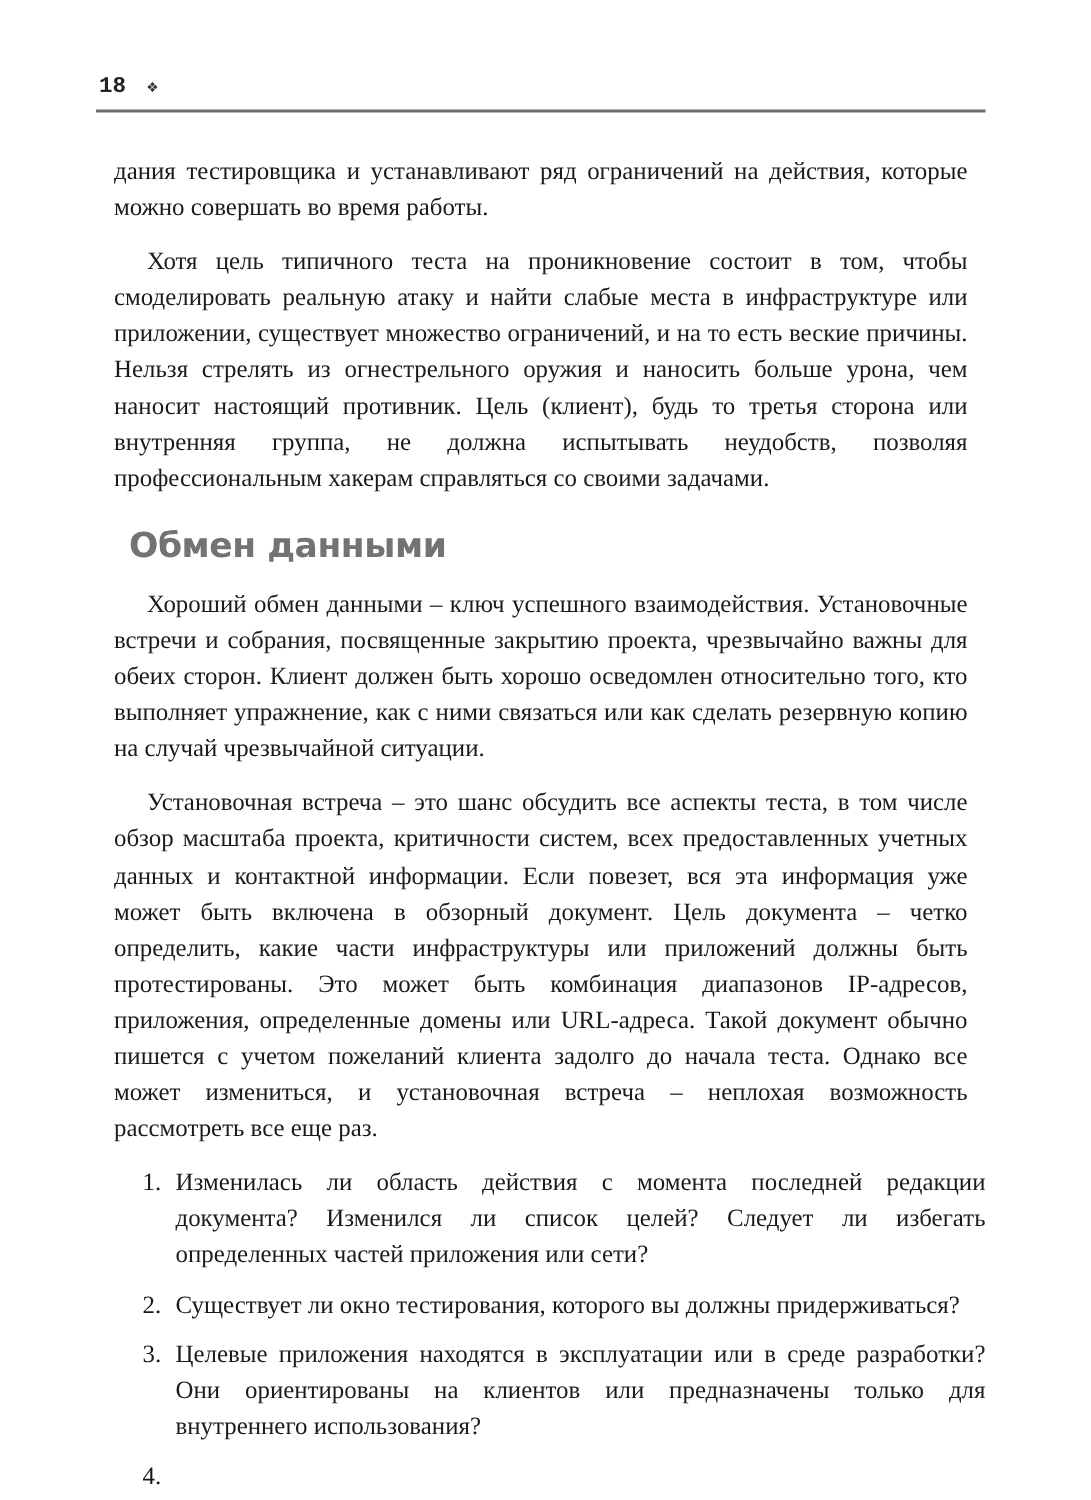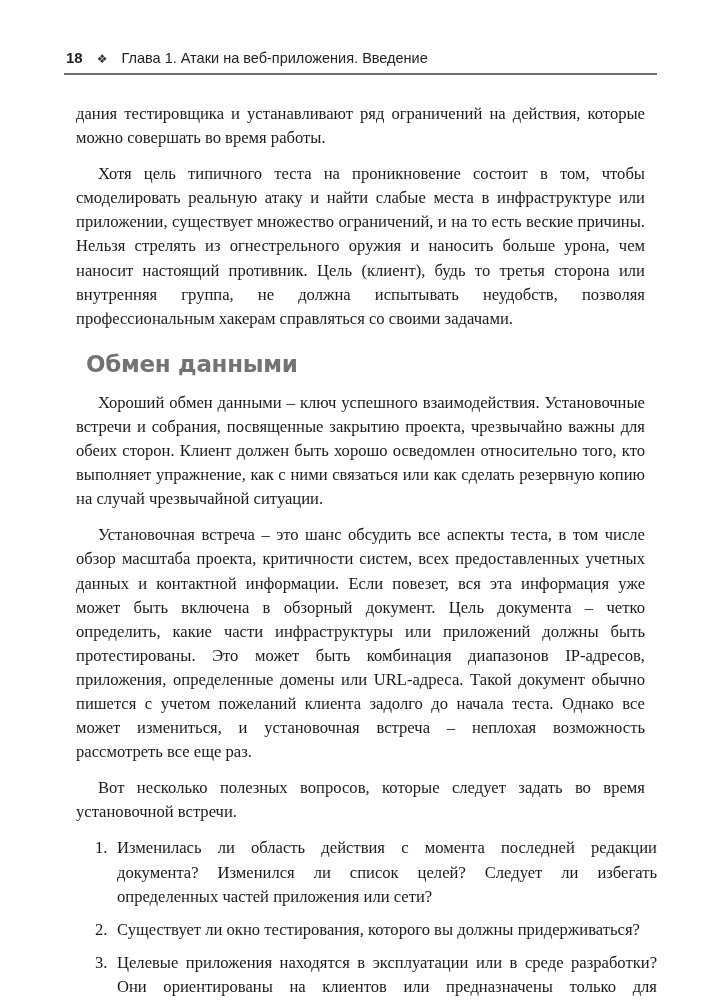--- a/index.html
+++ b/index.html
@@ -1,20 +1,20 @@
 <!DOCTYPE html>
 <html><head>
 <meta charset="utf-8">
 <style>
   html, body { margin: 0; padding: 0; background: #ffffff; }
   body { width: 727px; height: 1000px; position: relative; overflow: hidden; color: #1a1a1a; }
   .page { position: absolute; left: 64px; top: 0; width: 593px; }
   .running-head {
     position: absolute; top: 49px; left: 0; width: 593px; height: 24px;
-    font-family: Liberation Sans, sans-serif; font-size: 14.5px; color: #222;
+    font-family: Liberation Mono, monospace; font-size: 14.5px; color: #222;
     display: flex; align-items: baseline;
   }
   .rh-page { font-weight: bold; font-size: 15px; margin-right: 14px; margin-left: 2px; }
   .rh-orn { font-size: 12px; margin-right: 14px; color: #333; }
   .rh-rule { position: absolute; top: 73px; left: 0; width: 593px; height: 2px; background: #6e6e6e; }
   .body-text {
     position: absolute; top: 90px; left: 0; width: 593px;
     font-family: "Liberation Serif", serif; font-size: 16.6px; line-height: 24.1px;
     text-align: justify; hyphens: manual;
   }
@@ -28,33 +28,31 @@
   ol li { position: relative; padding-left: 53px; margin-bottom: 9px; text-align: justify; }
   ol li .num { position: absolute; left: 31px; top: 0; }
 </style>
 </head>
 <body>
 
 <div class="page">
   <div class="running-head">
     <span class="rh-page">18</span>
     <span class="rh-orn">❖</span>
-    <span class="rh-title">Глава 1. Атаки на веб-приложения. Введение</span>
   </div>
   <div class="rh-rule"></div>
 
   <div class="body-text">
     <p>дания тестировщика и устанавливают ряд ограничений на действия, которые можно совершать во время работы.</p>
     <p class="indent">Хотя цель типичного теста на проникновение состоит в том, чтобы смоделировать реальную атаку и найти слабые места в инфраструктуре или приложении, существует множество ограничений, и на то есть веские причины. Нельзя стрелять из огнестрельного оружия и наносить больше урона, чем наносит настоящий противник. Цель (клиент), будь то третья сторона или внутренняя группа, не должна испытывать неудобств, позволяя профессиональным хакерам справляться со своими задачами.</p>
 
     <h2>Обмен данными</h2>
 
     <p class="indent">Хороший обмен данными – ключ успешного взаимодействия. Установочные встречи и собрания, посвященные закрытию проекта, чрезвычайно важны для обеих сторон. Клиент должен быть хорошо осведомлен относительно того, кто выполняет упражнение, как с ними связаться или как сделать резервную копию на случай чрезвычайной ситуации.</p>
     <p class="indent">Установочная встреча – это шанс обсудить все аспекты теста, в том числе обзор масштаба проекта, критичности систем, всех предоставленных учетных данных и контактной информации. Если повезет, вся эта информация уже может быть включена в обзорный документ. Цель документа – четко определить, какие части инфраструктуры или приложений должны быть протестированы. Это может быть комбинация диапазонов IP-адресов, приложения, определенные домены или URL-адреса. Такой документ обычно пишется с учетом пожеланий клиента задолго до начала теста. Однако все может измениться, и установочная встреча – неплохая возможность рассмотреть все еще раз.</p>
-    <p class="indent">Вот несколько полезных вопросов, которые следует задать во время установочной встречи.</p>
 
     <ol>
       <li><span class="num">1.</span><span>Изменилась ли область действия с момента последней редакции документа? Изменился ли список целей? Следует ли избегать определенных частей приложения или сети?</span></li>
       <li><span class="num">2.</span><span>Существует ли окно тестирования, которого вы должны придерживаться?</span></li>
       <li><span class="num">3.</span><span>Целевые приложения находятся в эксплуатации или в среде разработки? Они ориентированы на клиентов или предназначены только для внутреннего использования?</span></li>
       <li><span class="num">4.</span></li>
 
     </ol>
   </div>
 </div>

